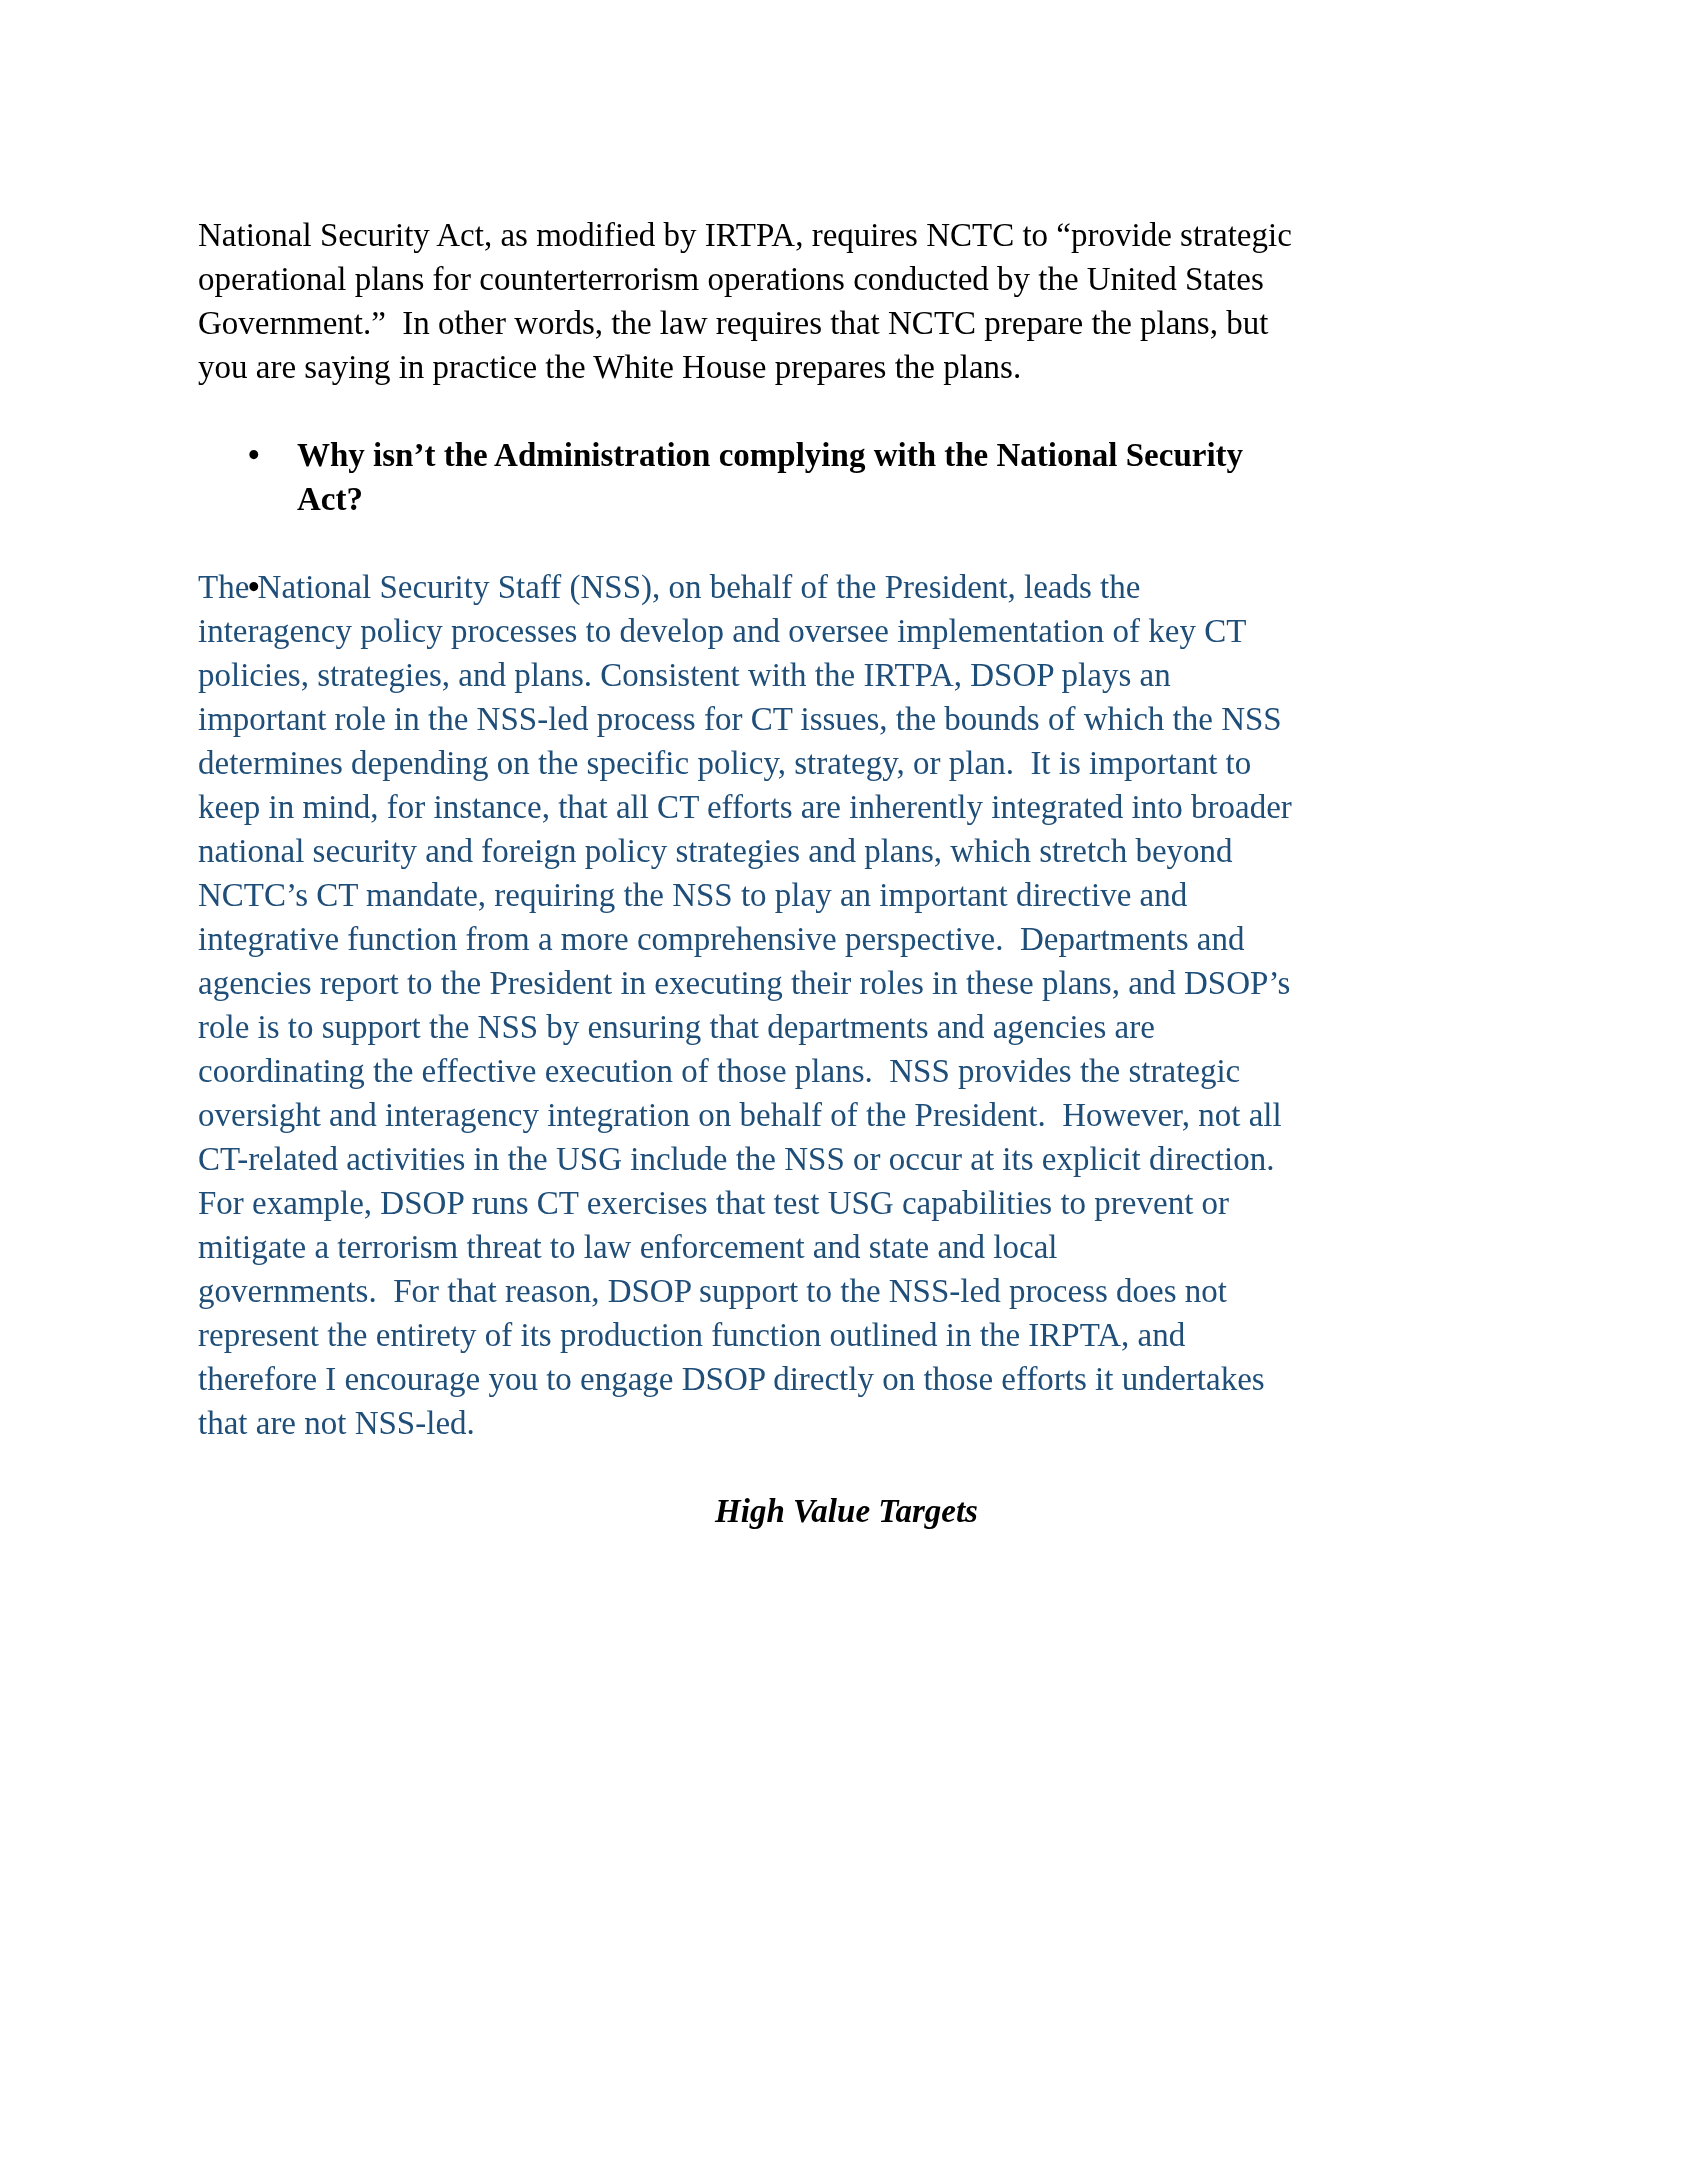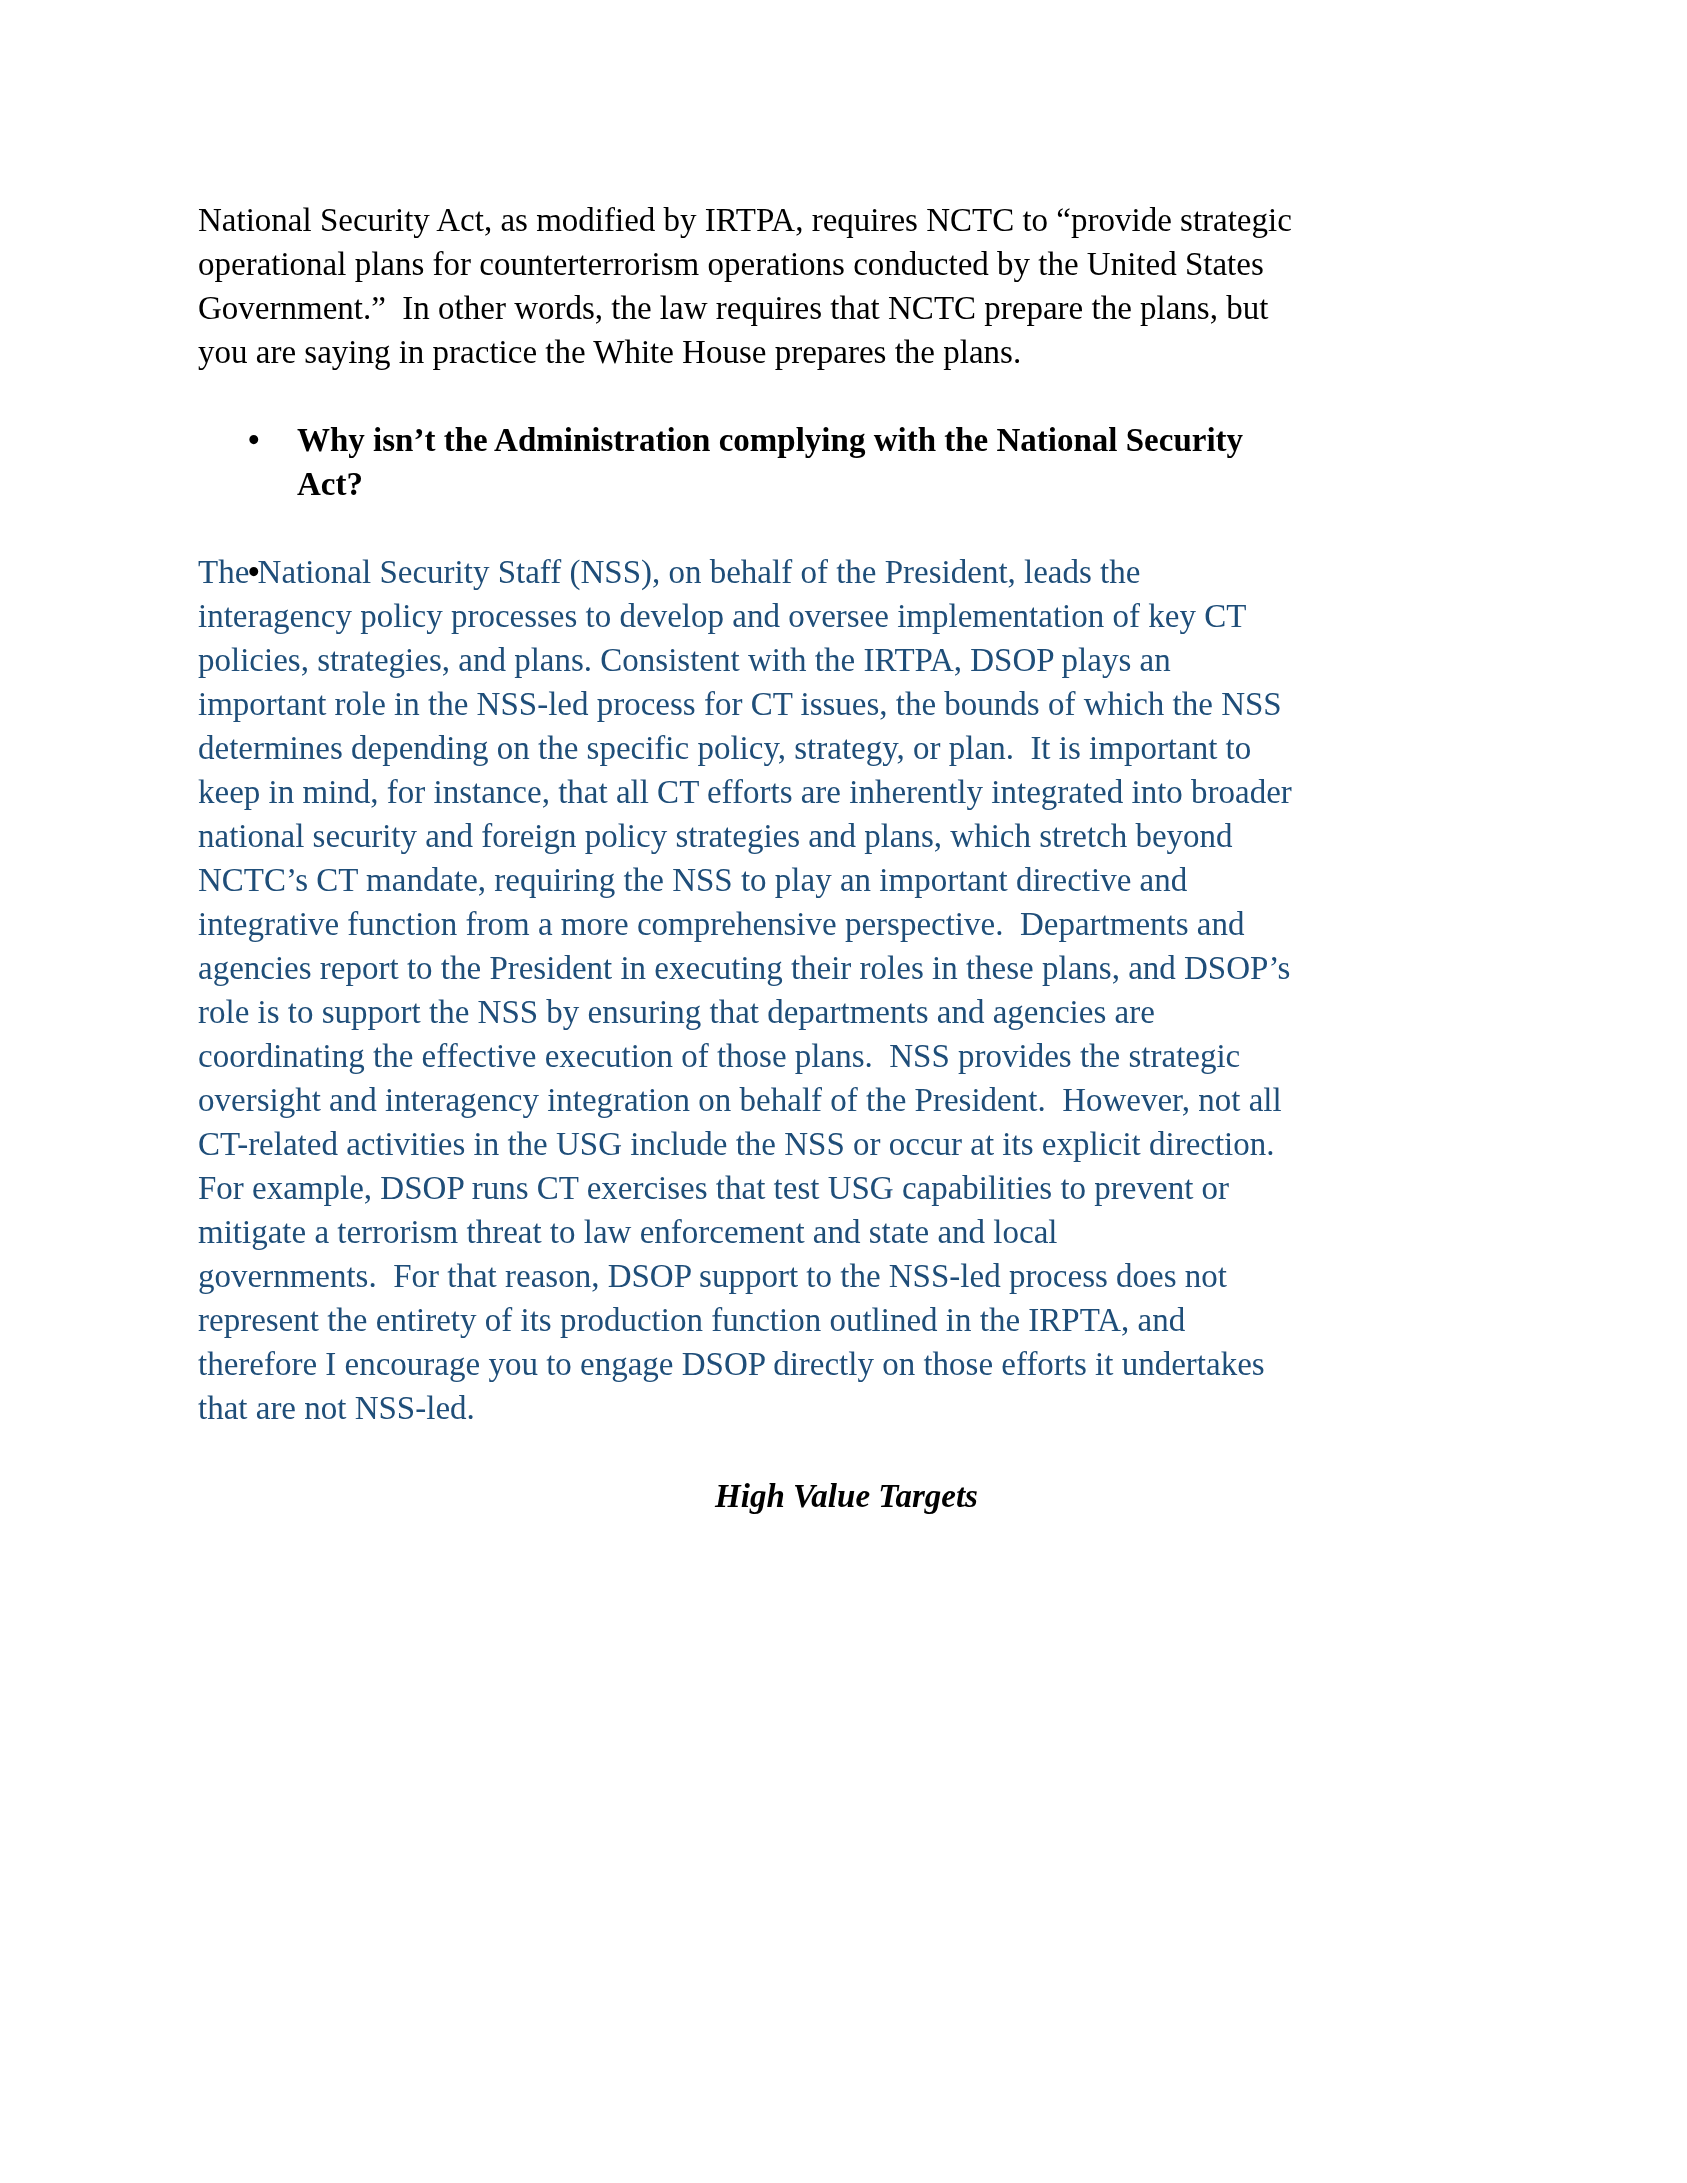--- a/index.html
+++ b/index.html
@@ -14,21 +14,21 @@
     background: #ffffff;
     overflow: hidden;
     box-sizing: border-box;
     padding: 196px 192px 0 198px;
     font-family: "Liberation Serif", "DejaVu Serif", serif;
     font-size: 33px;
     line-height: 44px;
     color: #000000;
   }
   .para {
-    margin: 2px 0 44px 0;
+    margin: 17px 0 44px 0;
     white-space: pre;
   }
   .para.blue {
     color: #1F4E79;
   }
   .bullets {
     list-style: none;
     margin: 0 0 44px 0;
     padding: 0;
     font-weight: bold;

